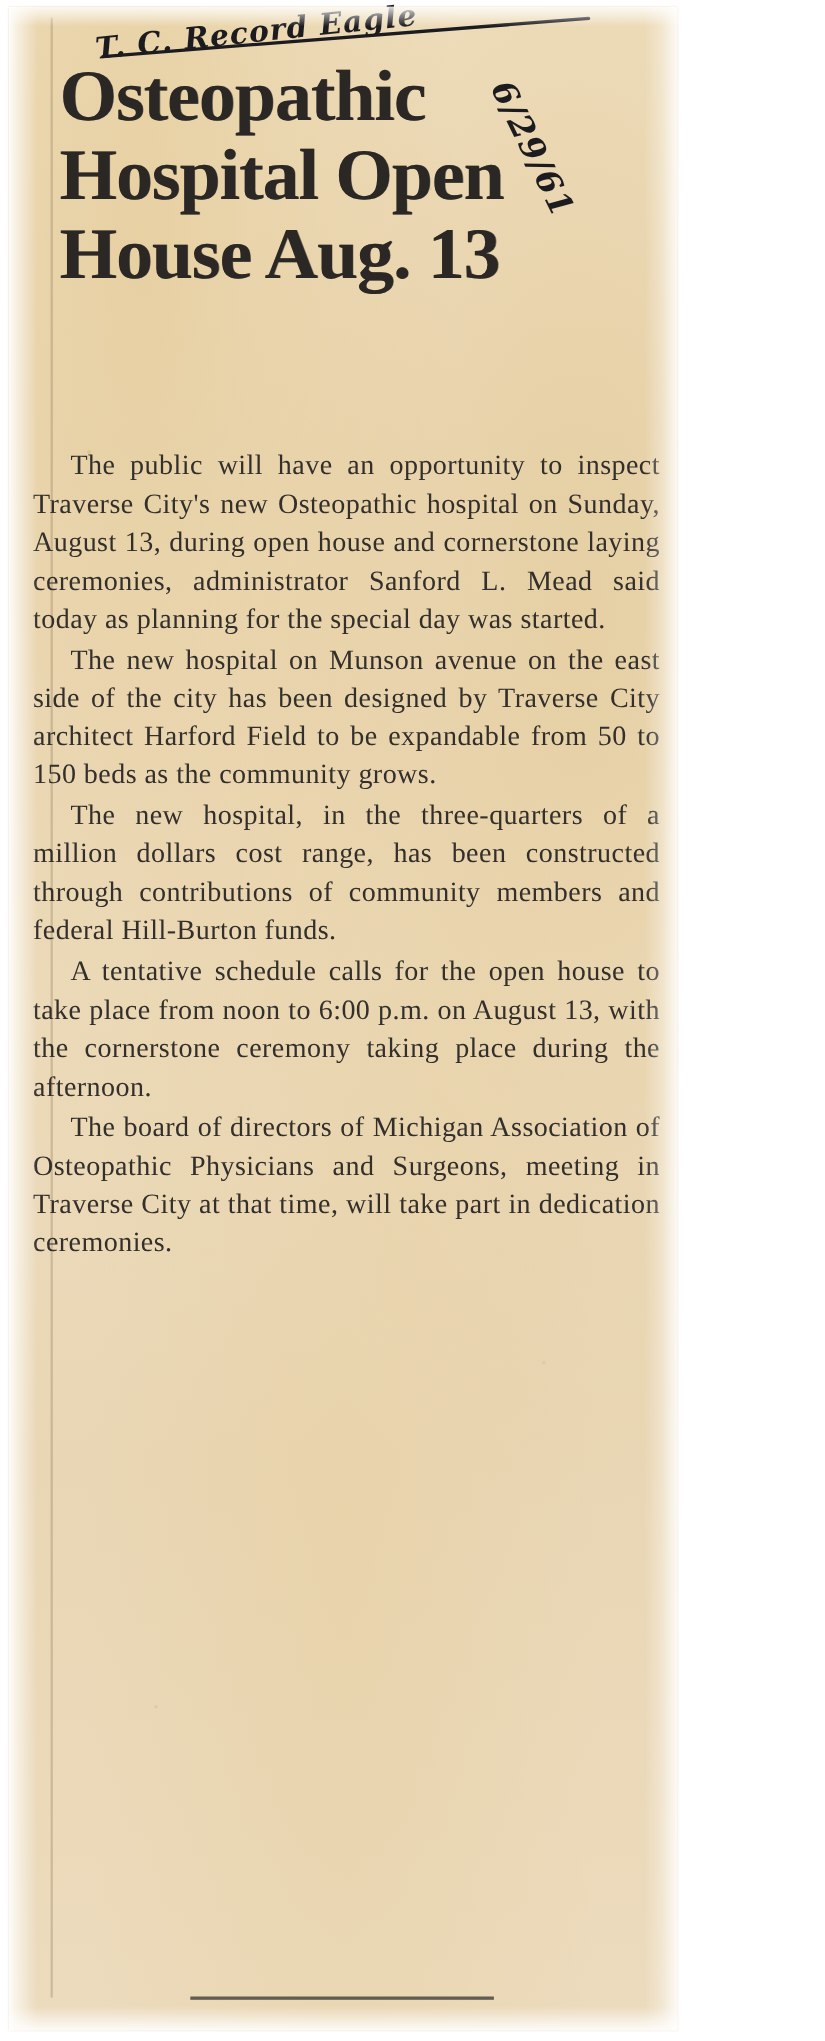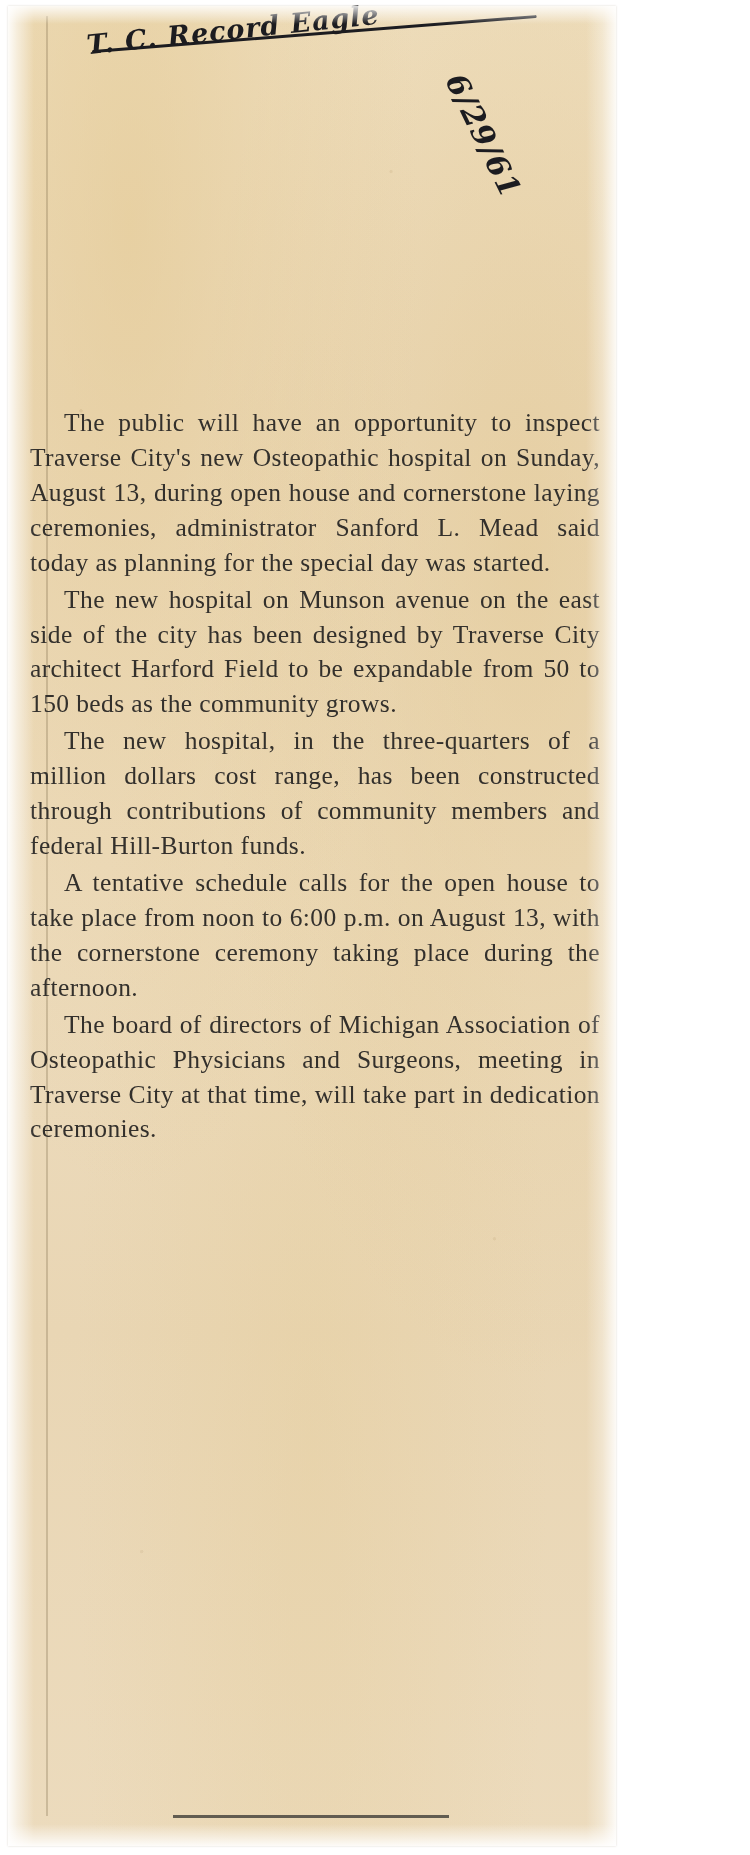--- a/index.html
+++ b/index.html
@@ -185,20 +185,25 @@
 <div id="scan">
 
   <div class="clipping">
 
     <div class="column-rule"></div>
 
     <div class="handwriting" id="hw-source">T. C. Record Eagle</div>
     <div class="hw-underline"></div>
     <div class="handwriting" id="hw-date">6/29/61</div>
 
+    <div class="headline">
+      <span class="hl-line hl-1">Osteopathic</span>
+      <span class="hl-line hl-2">Hospital Open</span>
+      <span class="hl-line hl-3">House Aug. 13</span>
+    </div>
 
     <div class="article-body">
       <p>The public will have an opportunity to inspect Traverse City's new Osteopathic hospital on Sunday, August 13, during open house and cornerstone laying ceremonies, administrator Sanford L. Mead said today as planning for the special day was started.</p>
       <p>The new hospital on Munson avenue on the east side of the city has been designed by Traverse City architect Harford Field to be expandable from 50 to 150 beds as the community grows.</p>
       <p>The new hospital, in the three-quarters of a million dollars cost range, has been constructed through contributions of community members and federal Hill-Burton funds.</p>
       <p>A tentative schedule calls for the open house to take place from noon to 6:00 p.m. on August 13, with the cornerstone ceremony taking place during the afternoon.</p>
       <p>The board of directors of Michigan Association of Osteopathic Physicians and Surgeons, meeting in Traverse City at that time, will take part in dedication ceremonies.</p>
     </div>
 
     <div class="bottom-rule"></div>

